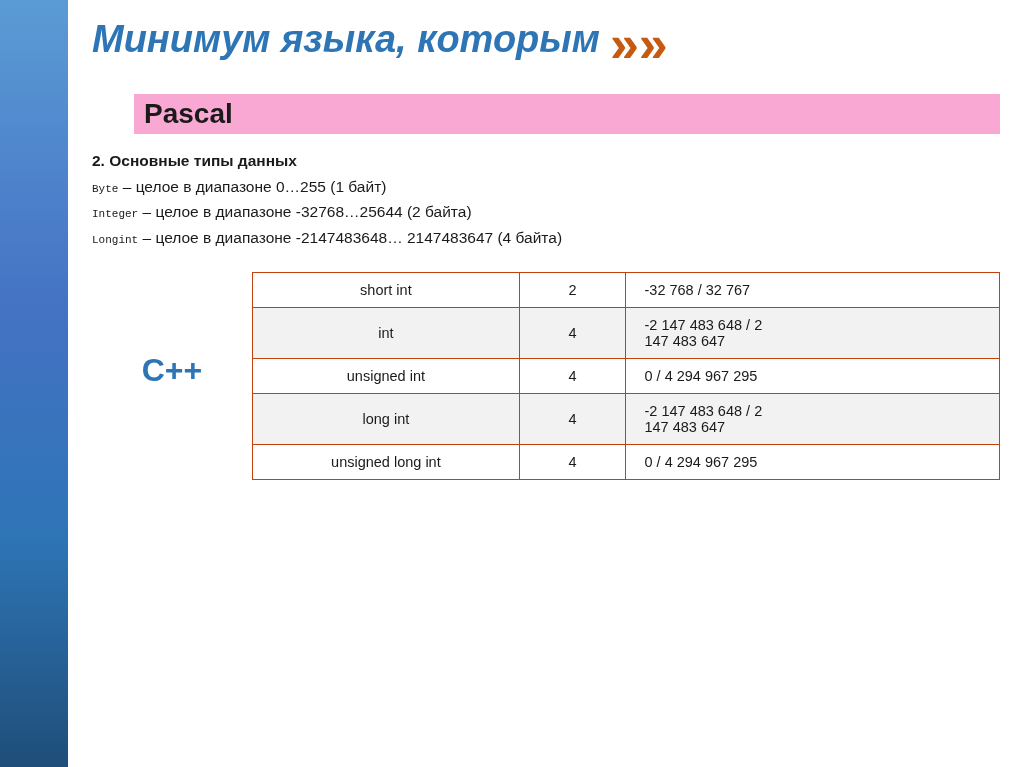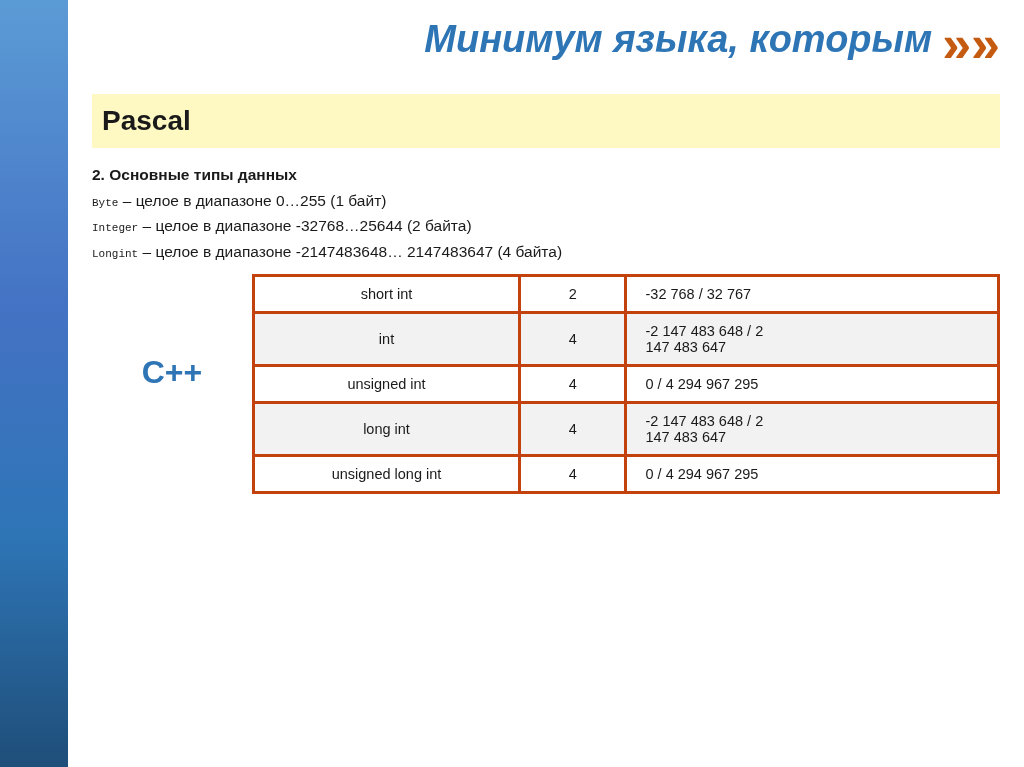--- a/index.html
+++ b/index.html
@@ -26,21 +26,21 @@
       display: flex;
       flex-direction: column;
       padding: 18px 24px 18px 24px;
       background: #ffffff;
       position: relative;
     }
 
     .title-area {
       display: flex;
       align-items: flex-start;
-      justify-content: flex-end;
+      justify-content: flex-start;
       margin-bottom: 20px;
     }
 
     .title-text {
       font-size: 38px;
       font-weight: bold;
       color: #2e75b6;
       line-height: 1.15;
       font-style: italic;
       letter-spacing: 0px;
@@ -53,31 +53,32 @@
       font-weight: bold;
       margin-left: 10px;
       margin-top: -4px;
       flex-shrink: 0;
     }
 
     .section-label {
       font-size: 28px;
       font-weight: bold;
       color: #1a1a1a;
-      background: #fef9c3;
-      padding: 11px 10px;
+      background: #f9a8d4;
+      padding: 4px 10px;
       display: inline-block;
       margin-bottom: 14px;
+      margin-left: 42px;
     }
 
     .description {
       font-size: 15.5px;
       color: #1a1a1a;
       line-height: 1.65;
-      margin-bottom: 4px;
+      margin-bottom: 16px;
     }
 
     .description .section-num {
       font-weight: bold;
     }
 
     .mono {
       font-family: 'Courier New', Courier, monospace;
       font-size: 11px;
     }
@@ -100,21 +101,21 @@
     }
 
     .data-table {
       border-collapse: collapse;
       flex: 1;
       font-size: 14.5px;
       color: #1a1a1a;
     }
 
     .data-table td {
-      border: 3px solid #c2410c;
+      border: 1px solid #c2410c;
       padding: 9px 12px;
       text-align: center;
       vertical-align: middle;
       background: #ffffff;
     }
 
     .data-table tr:nth-child(even) td {
       background: #f2f2f2;
     }
 

